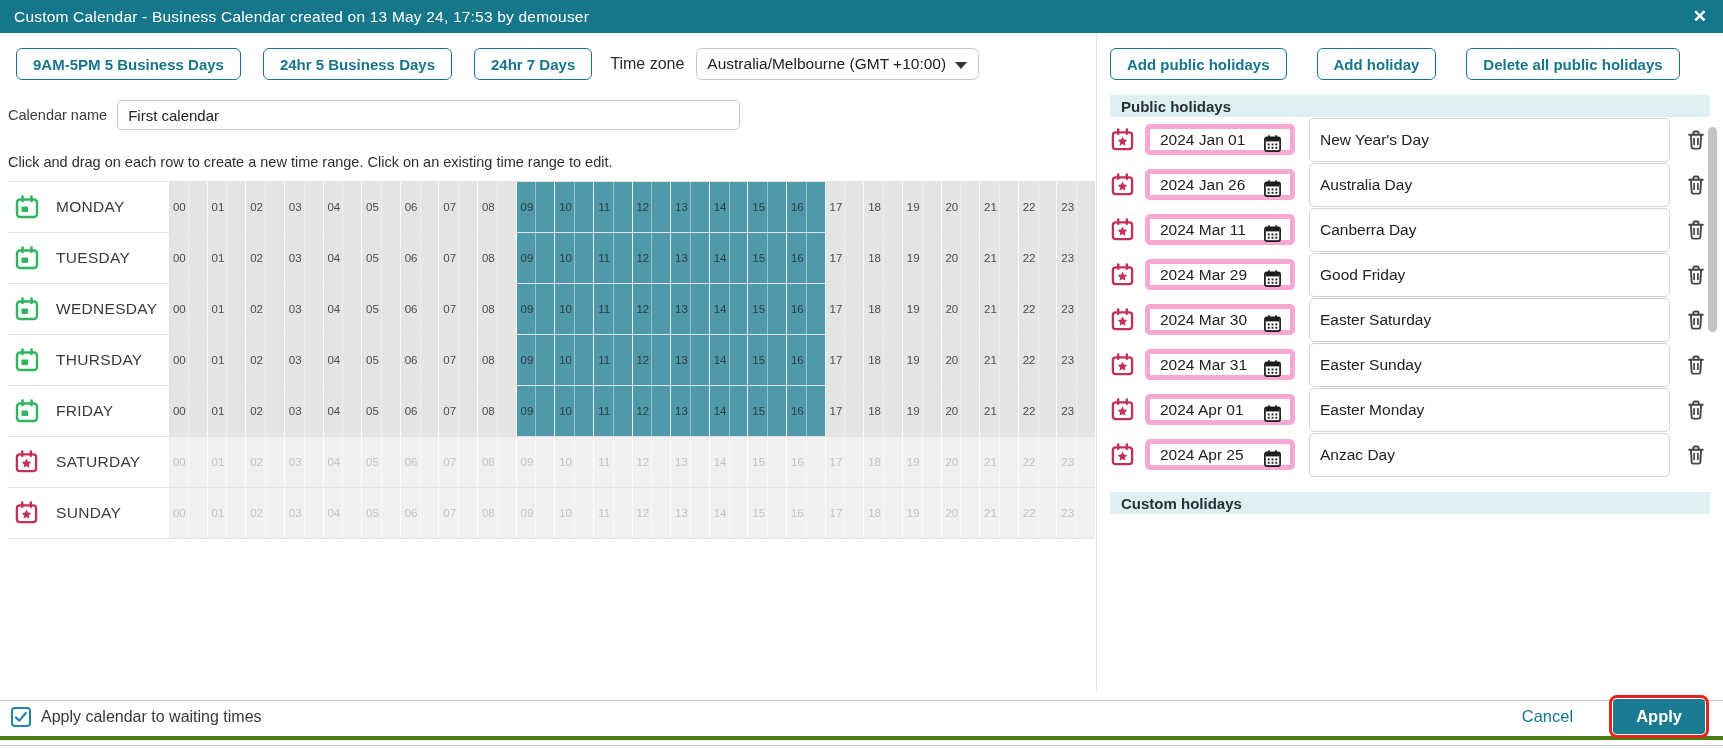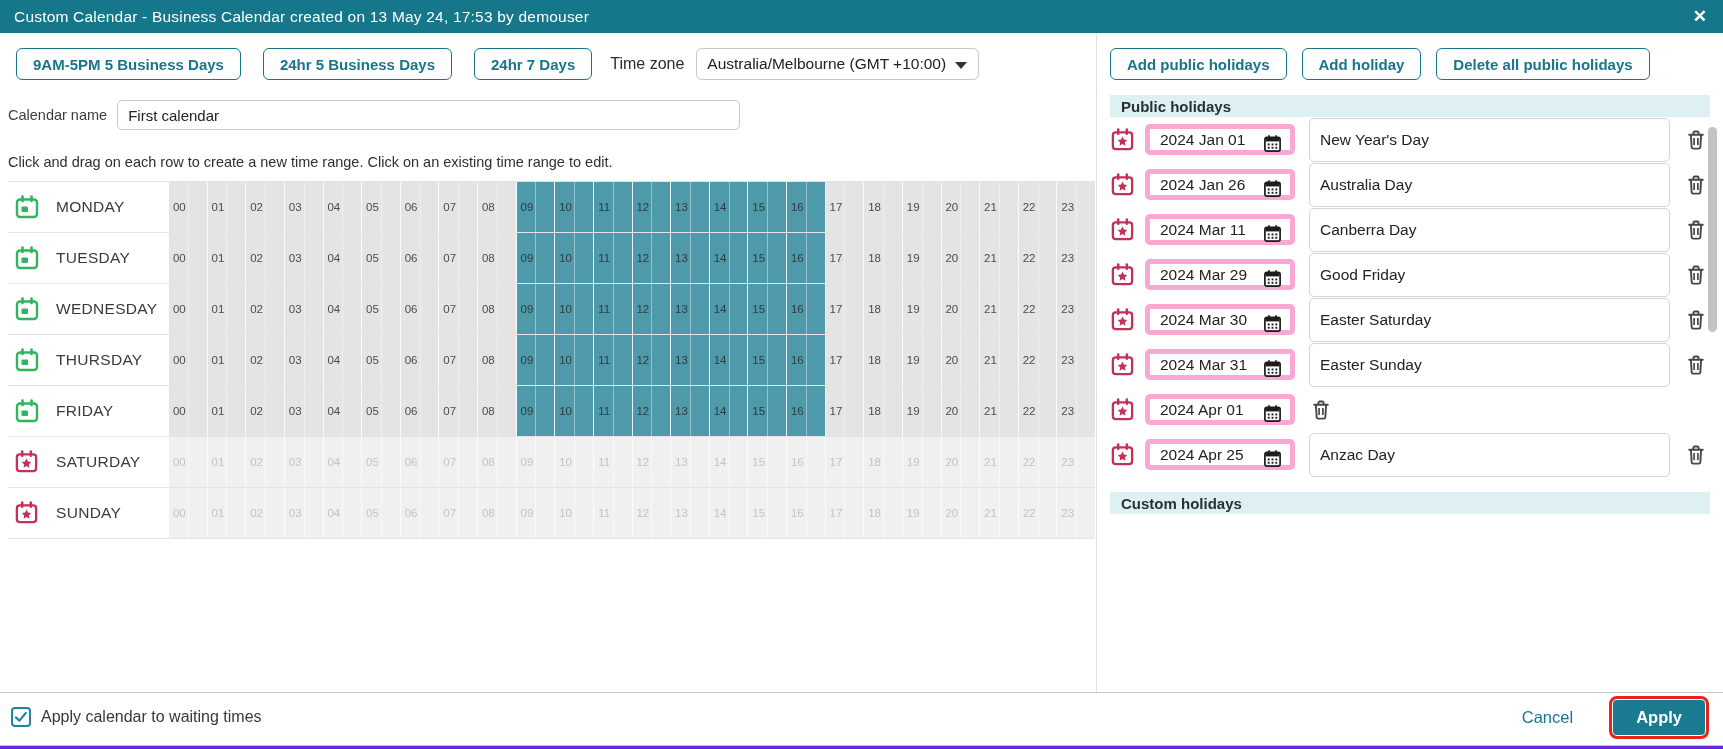--- a/index.html
+++ b/index.html
@@ -48,40 +48,40 @@
   .hour-cell .hour-num { position:absolute; left:0; top:0; width:55%; height:100%; display:flex;
                          align-items:center; justify-content:center; font-size:11.5px; color:#4c4c4c; }
   .hour-cell.sel { background:#4f9aaa; border-right-color:#e9f2f4; }
   .hour-cell.sel::after { background:rgba(255,255,255,.4); }
   .hour-cell.sel .hour-num { color:#2e3c41; }
   .day-row.weekend .hour-cell { background:#f1f0f0; border-right-color:#fcfcfc; }
   .day-row.weekend .hour-cell::after { background:#f8f8f8; }
   .day-row.weekend .hour-num { color:#c3c3c3; }
 
   
-  .holiday-toolbar { display:flex; align-items:flex-start; margin-top:15px; }
+  .holiday-toolbar { display:flex; align-items:flex-start; margin-top:15px;gap:15px; }
   .holiday-toolbar .btn-outline { margin-right:15px; }
   .section-band { height:22px; background:#dff0f2; display:flex; align-items:center; padding-left:11px;
                   font-size:15px; font-weight:700; color:#263238; }
   .band-public { margin-top:15px; }
   .holiday-rows { }
   .holiday-row { display:flex; align-items:center; height:45px; padding-right:2px; }
   .holiday-row .hol-icon { width:25px; height:25px; flex:none; display:flex; margin-right:10px; }
   .date-box { position:relative; width:150px; height:31px; border:5px solid #f9a8d4; border-radius:5px;
               display:flex; align-items:center; padding:0 34px 0 10px; font-size:15.5px; color:#222; background:#fff; flex:none; cursor:text; }
   .date-box .picker { position:absolute; right:8px; top:5px; display:flex; cursor:pointer; }
   .name-box { flex:1; height:44px; border:1px solid #d4d4d4; border-radius:5px; margin-left:14px;
               display:flex; align-items:center; padding:0 10px; font-size:15.5px; color:#222; background:#fff; cursor:text; }
   .trash { width:24px; height:25px; margin-left:14px; flex:none; display:flex; cursor:pointer; }
   .band-custom { margin-top:15px; }
   .scroll-thumb { position:absolute; right:6px; top:94px; width:9px; height:205px; background:#c3c3c3; border-radius:5px; }
 
   
-  .footer { position:absolute; left:0; right:0; bottom:0; height:57px; border-top:1px solid #c9c9c9;
-            display:flex; align-items:center; padding:0 16px 4px 11px; background:#fff; border-bottom:4px solid #6d28d9; box-shadow:0 6px 0 -5px #b5b5b5 inset; }
+  .footer { position:absolute; left:0; right:0; bottom:9px; height:40px; border-top:1px solid #c9c9c9;
+            display:flex; align-items:center; padding:0 16px 4px 11px; background:#fff; border-bottom:4px solid #4d7c0f; box-shadow:0 6px 0 -5px #b5b5b5 inset; }
   .footer { box-shadow:none; }
   .modal::after { content:""; position:absolute; left:0; right:0; bottom:3px; height:1px; background:#c4c4c4; }
   .checkbox { width:20px; height:20px; border:2px solid #1f85a1; border-radius:4px; background:#fff;
               display:flex; align-items:center; justify-content:center; cursor:pointer; flex:none; }
   .cb-label { margin-left:10px; font-size:16px; color:#383838; }
   .footer .spacer { flex:1; }
   .cancel-link { color:#17768b; font-size:16.5px; margin-right:40px; cursor:pointer; }
   .apply-wrap { margin-right:2px; }
   .apply-btn { background:#1a7a8f; color:#fff; font-size:16.5px; font-weight:600; font-family:inherit;
                border:none; border-radius:4px; padding:8px 23px; cursor:pointer;
@@ -1005,20 +1005,23 @@
                   <rect x="5" y="10" width="2" height="2"></rect>
                   <rect x="9" y="10" width="2" height="2"></rect>
                   <rect x="13" y="10" width="2" height="2"></rect>
   <rect x="5" y="13.5" width="2" height="2"></rect>
                   <rect x="9" y="13.5" width="2" height="2"></rect>
                   <rect x="13" y="13.5" width="2" height="2"></rect>
                 </g>
               </svg>
             </span>
           </div>
+          <div class="name-box">
+            <span>Easter Monday</span>
+          </div>
           <span class="trash">
             <svg viewBox="0 0 24 24" width="24" height="25">
   <path d="M5.2 7.3h13.6" stroke="#474747" stroke-width="1.9" stroke-linecap="round"></path>
   <path d="M9.4 7V5.3c0-.75.55-1.3 1.3-1.3h2.6c.75 0 1.3.55 1.3 1.3V7" stroke="#474747" stroke-width="1.9" fill="none"></path>
   <path d="M6.9 7.5l.75 12.1c.05.85.75 1.5 1.6 1.5h5.5c.85 0 1.55-.65 1.6-1.5L17.1 7.5" stroke="#474747" stroke-width="1.9" fill="none" stroke-linejoin="round"></path>
   <line x1="10.1" y1="10.4" x2="10.1" y2="17.6" stroke="#474747" stroke-width="1.7"></line>
   <line x1="13.9" y1="10.4" x2="13.9" y2="17.6" stroke="#474747" stroke-width="1.7"></line>
             </svg>
           </span>
         </div>

